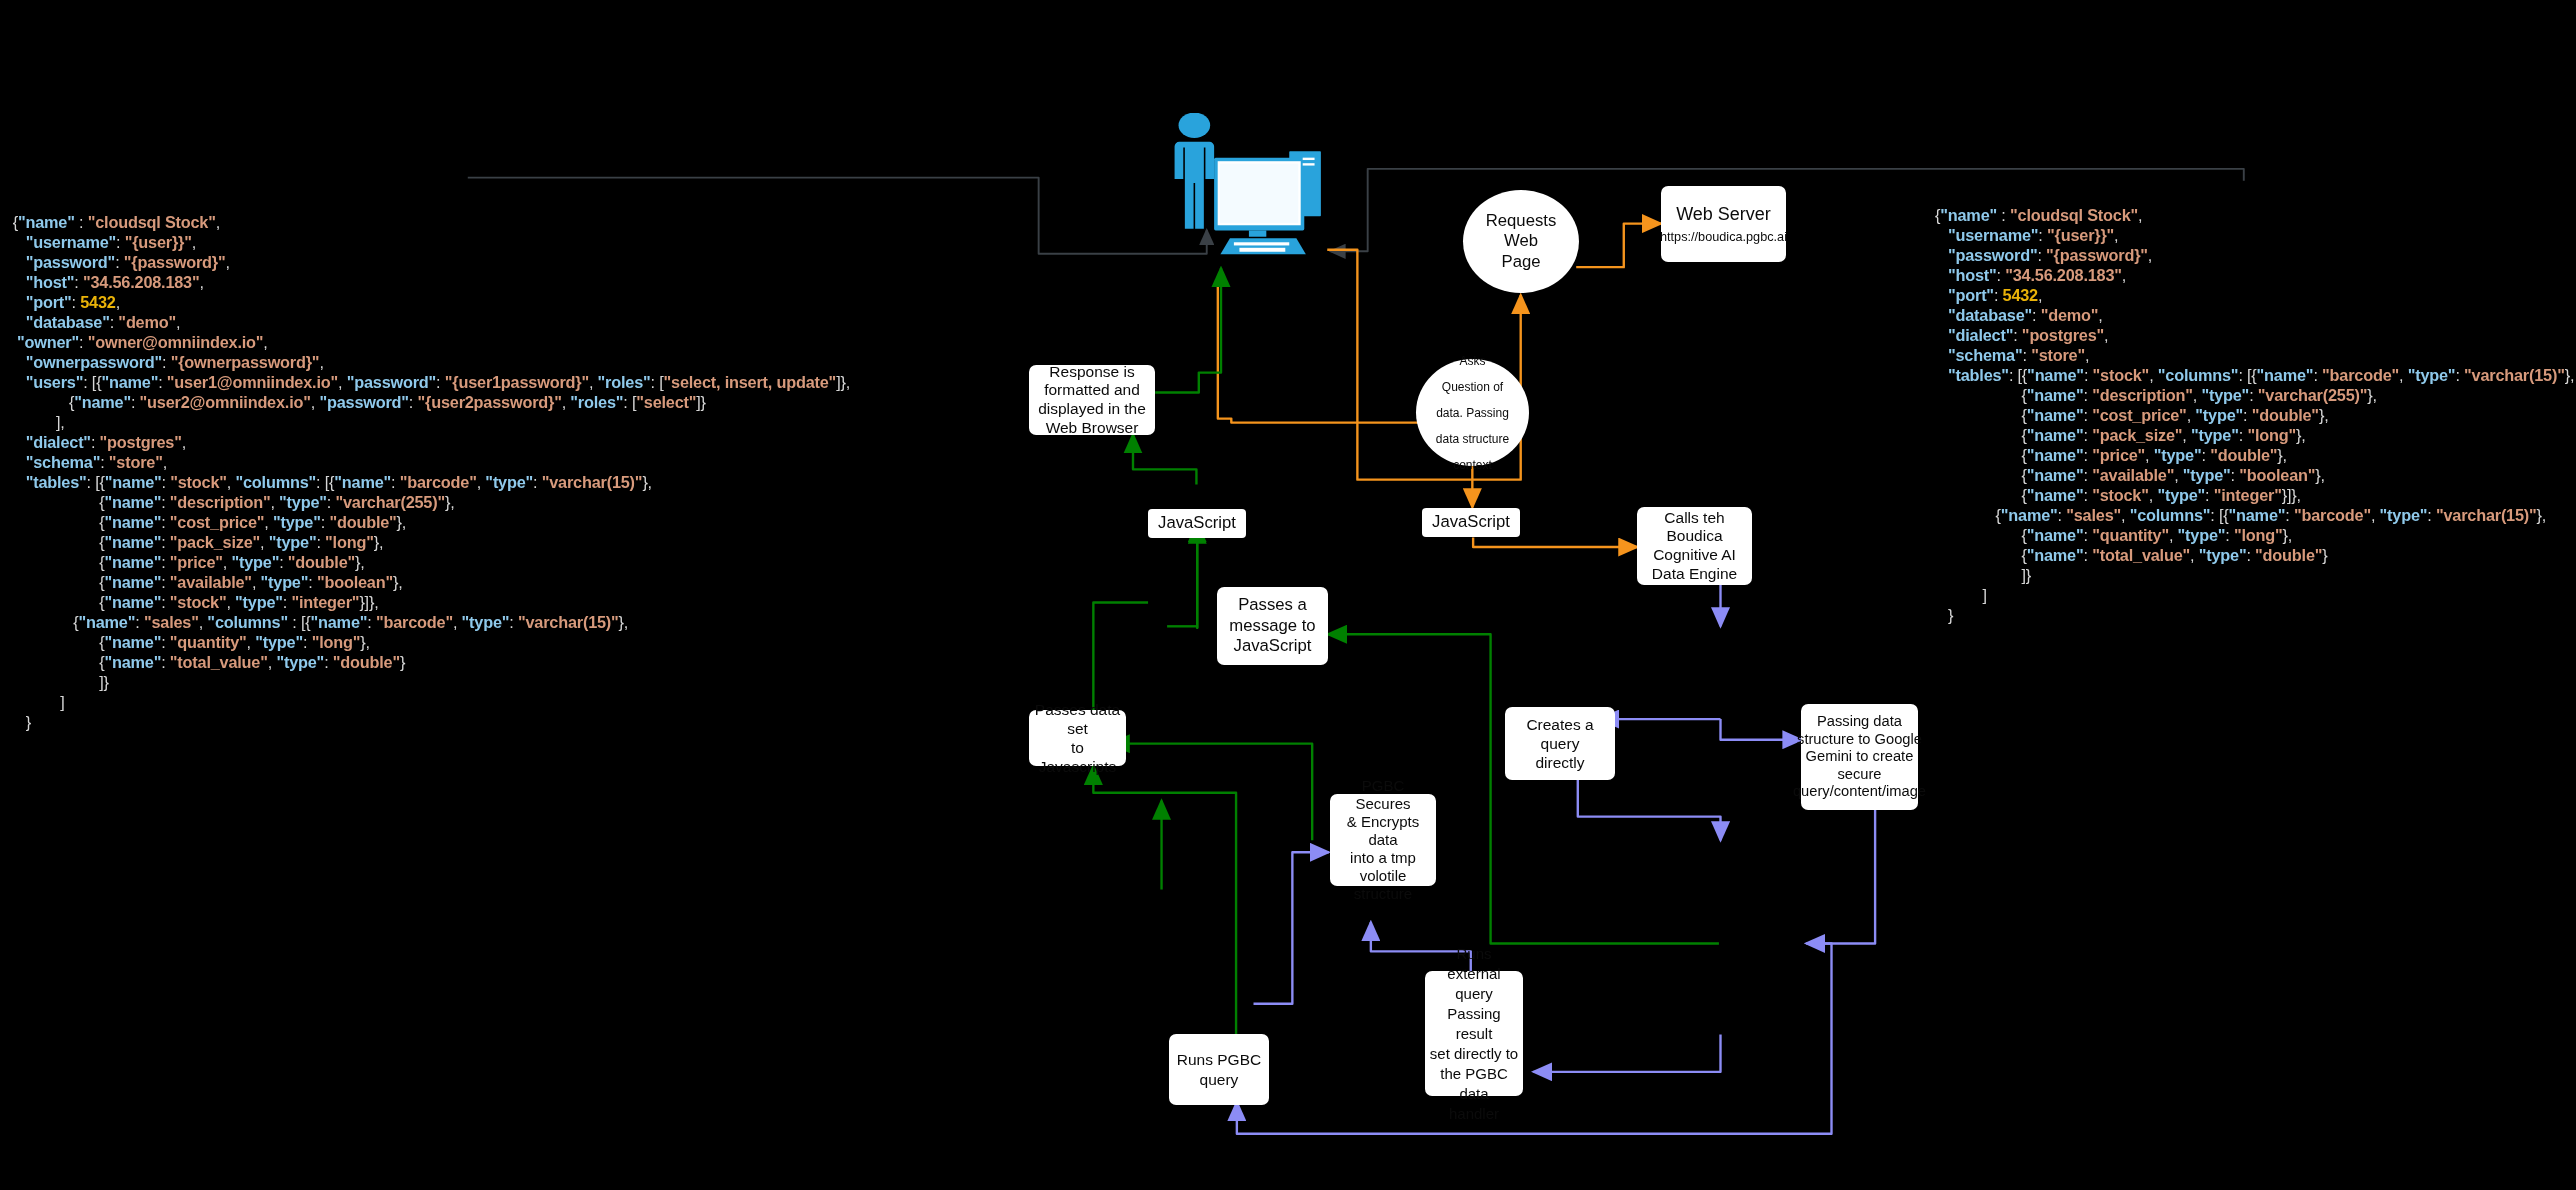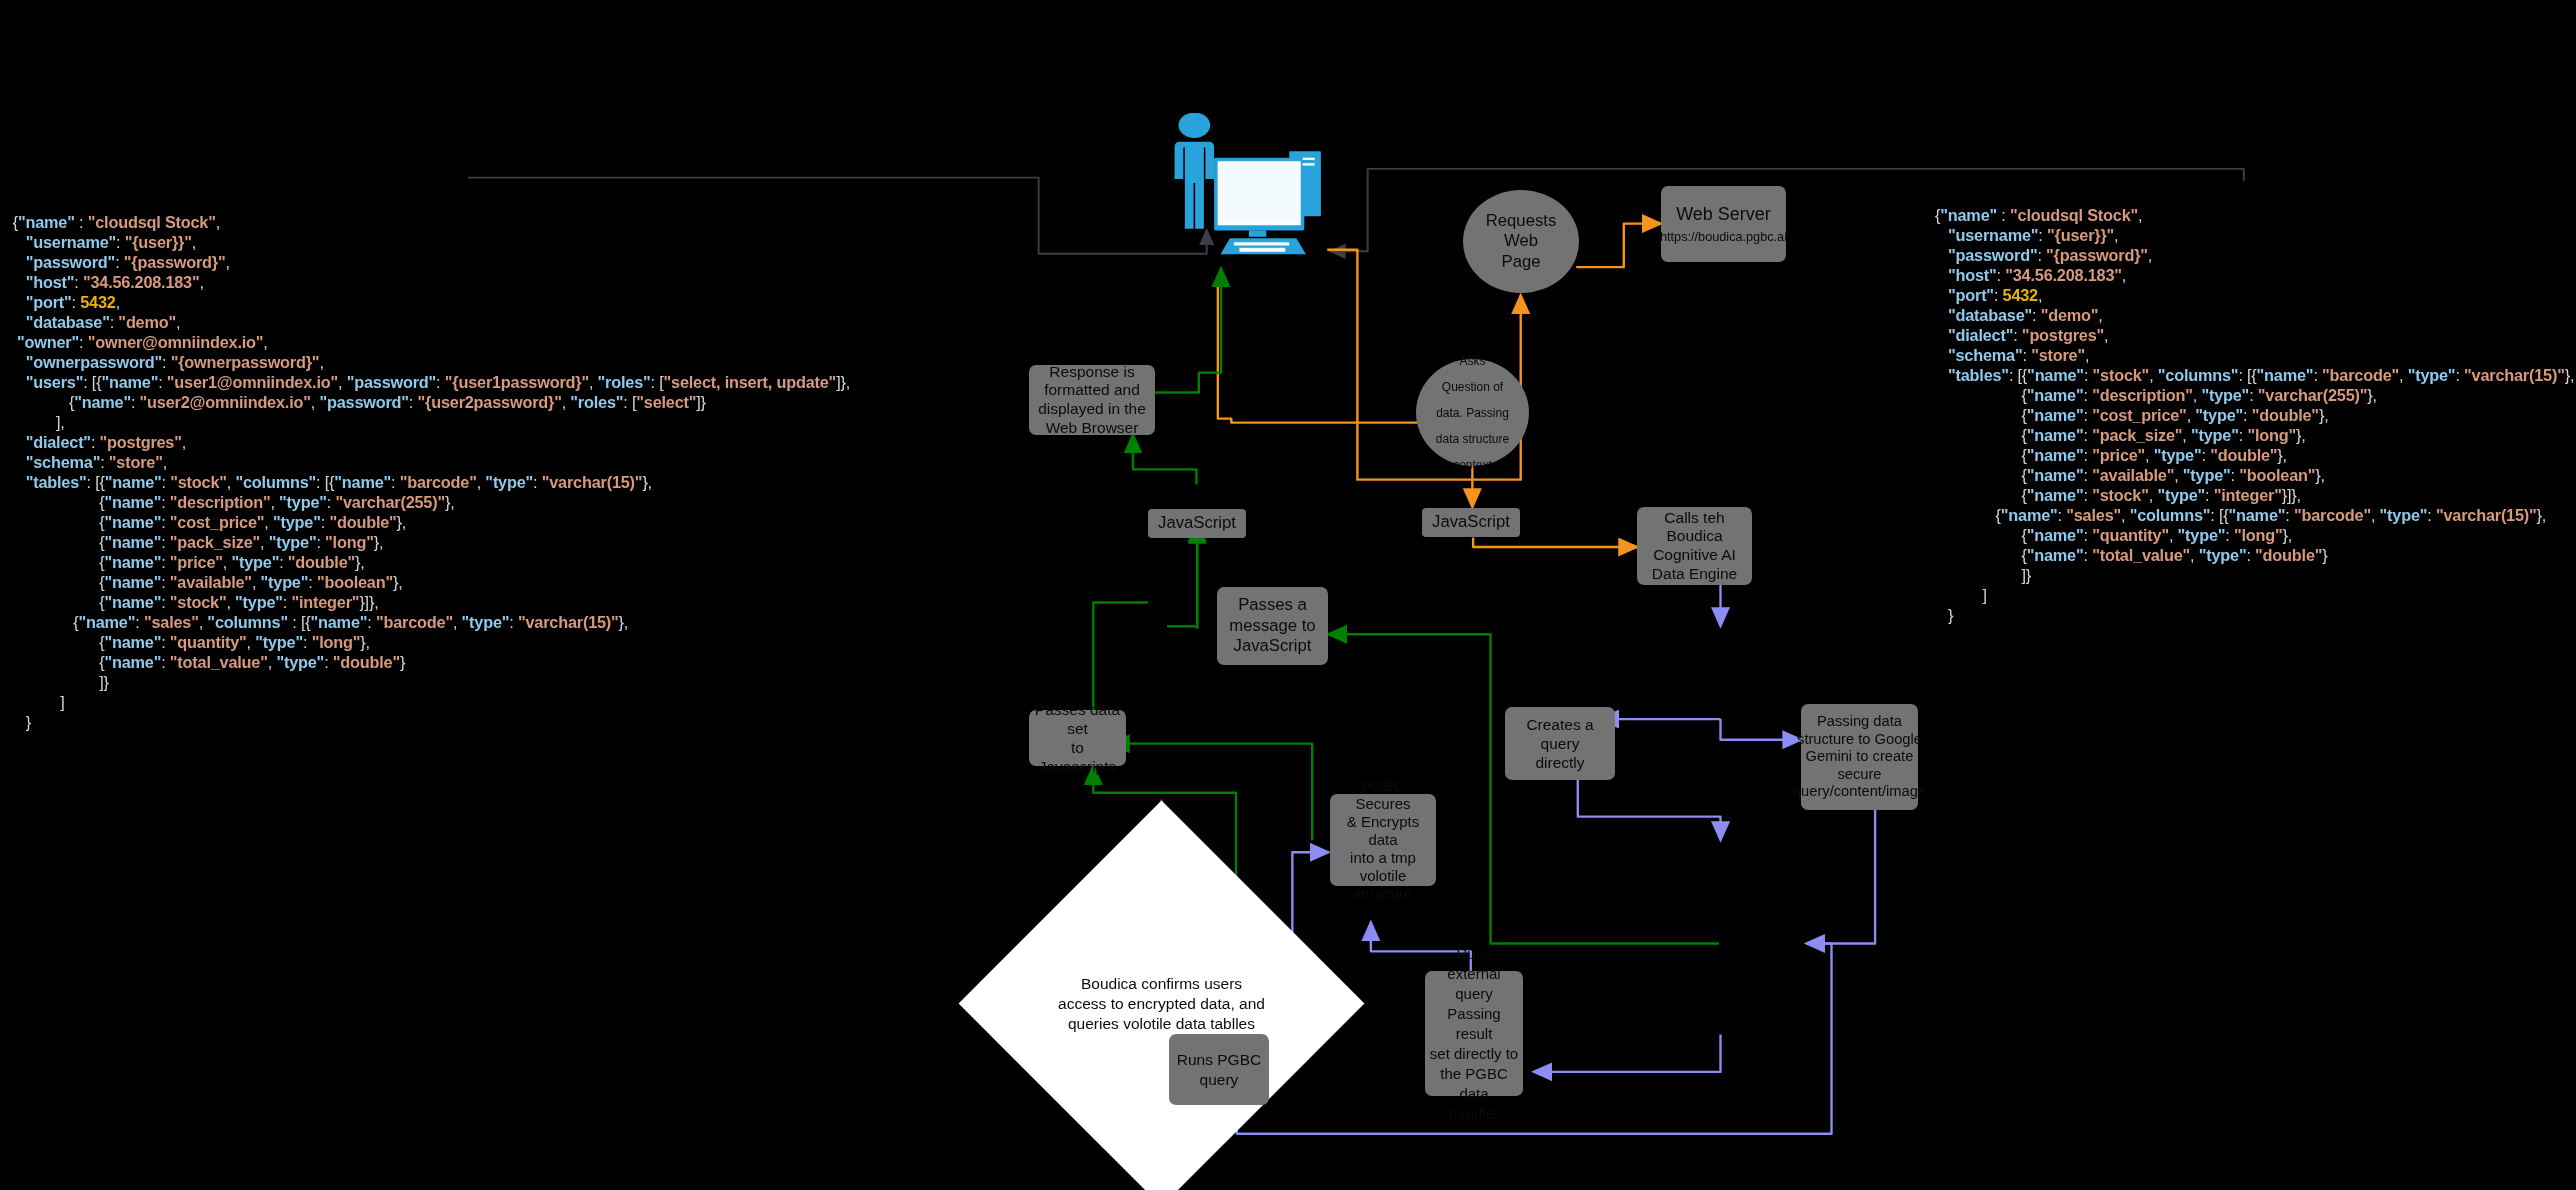--- a/index.html
+++ b/index.html
@@ -26,21 +26,21 @@
   .json-block .p{color:#d7d7d7;font-weight:400;}
   #json-left{left:12.7px;top:212px;}
   #json-right{left:1935px;top:205px;}
 
   
   #wires{position:absolute;left:0;top:0;width:2576px;height:1190px;}
 
   
   .node{
     position:absolute;
-    background:#737373;
+    background:#ffffff;
     color:#0b0b0b;
     display:flex;align-items:center;justify-content:center;
     text-align:center;
     font-size:16.7px;
     line-height:20.6px;
     box-sizing:border-box;
     padding:3.2px 4.8px;
   }
   .rect{border-radius:7.1px;}
   .pill{border-radius:4px;}
@@ -258,26 +258,20 @@
   <div class="node rect" style="left:1029px;top:710px;width:97px;height:56px;white-space:pre-line;font-size:15.5px;line-height:19px;">Passes data set
 to Javascripts</div>
 
   <div class="node rect" style="left:1330px;top:794px;width:106px;height:92px;white-space:pre-line;font-size:15px;line-height:18px;">PGBC Secures
 &amp; Encrypts data
 into a tmp
 volotile
 structure</div>
 
 
-  <div class="diamond-wrap" style="left:1018px;top:860px;width:287px;height:287px;">
-    <div class="dshape"></div>
-    <div class="dtext" style="white-space:pre-line;font-size:15.5px;line-height:20px;">Boudica confirms users
-access to encrypted data, and
-queries volotile data tablles</div>
-  </div>
 
   <div class="node rect" style="left:1399px;top:971px;width:98px;height:125px;white-space:pre-line;font-size:15px;line-height:20px;margin-left:26px;">Runs external
 query
 Passing result
 set directly to
 the PGBC data
 handler</div>
 
   <div class="node rect" style="left:1169px;top:1034px;width:100px;height:71px;white-space:pre-line;font-size:15.5px;line-height:20px;">Runs PGBC
 query</div>

